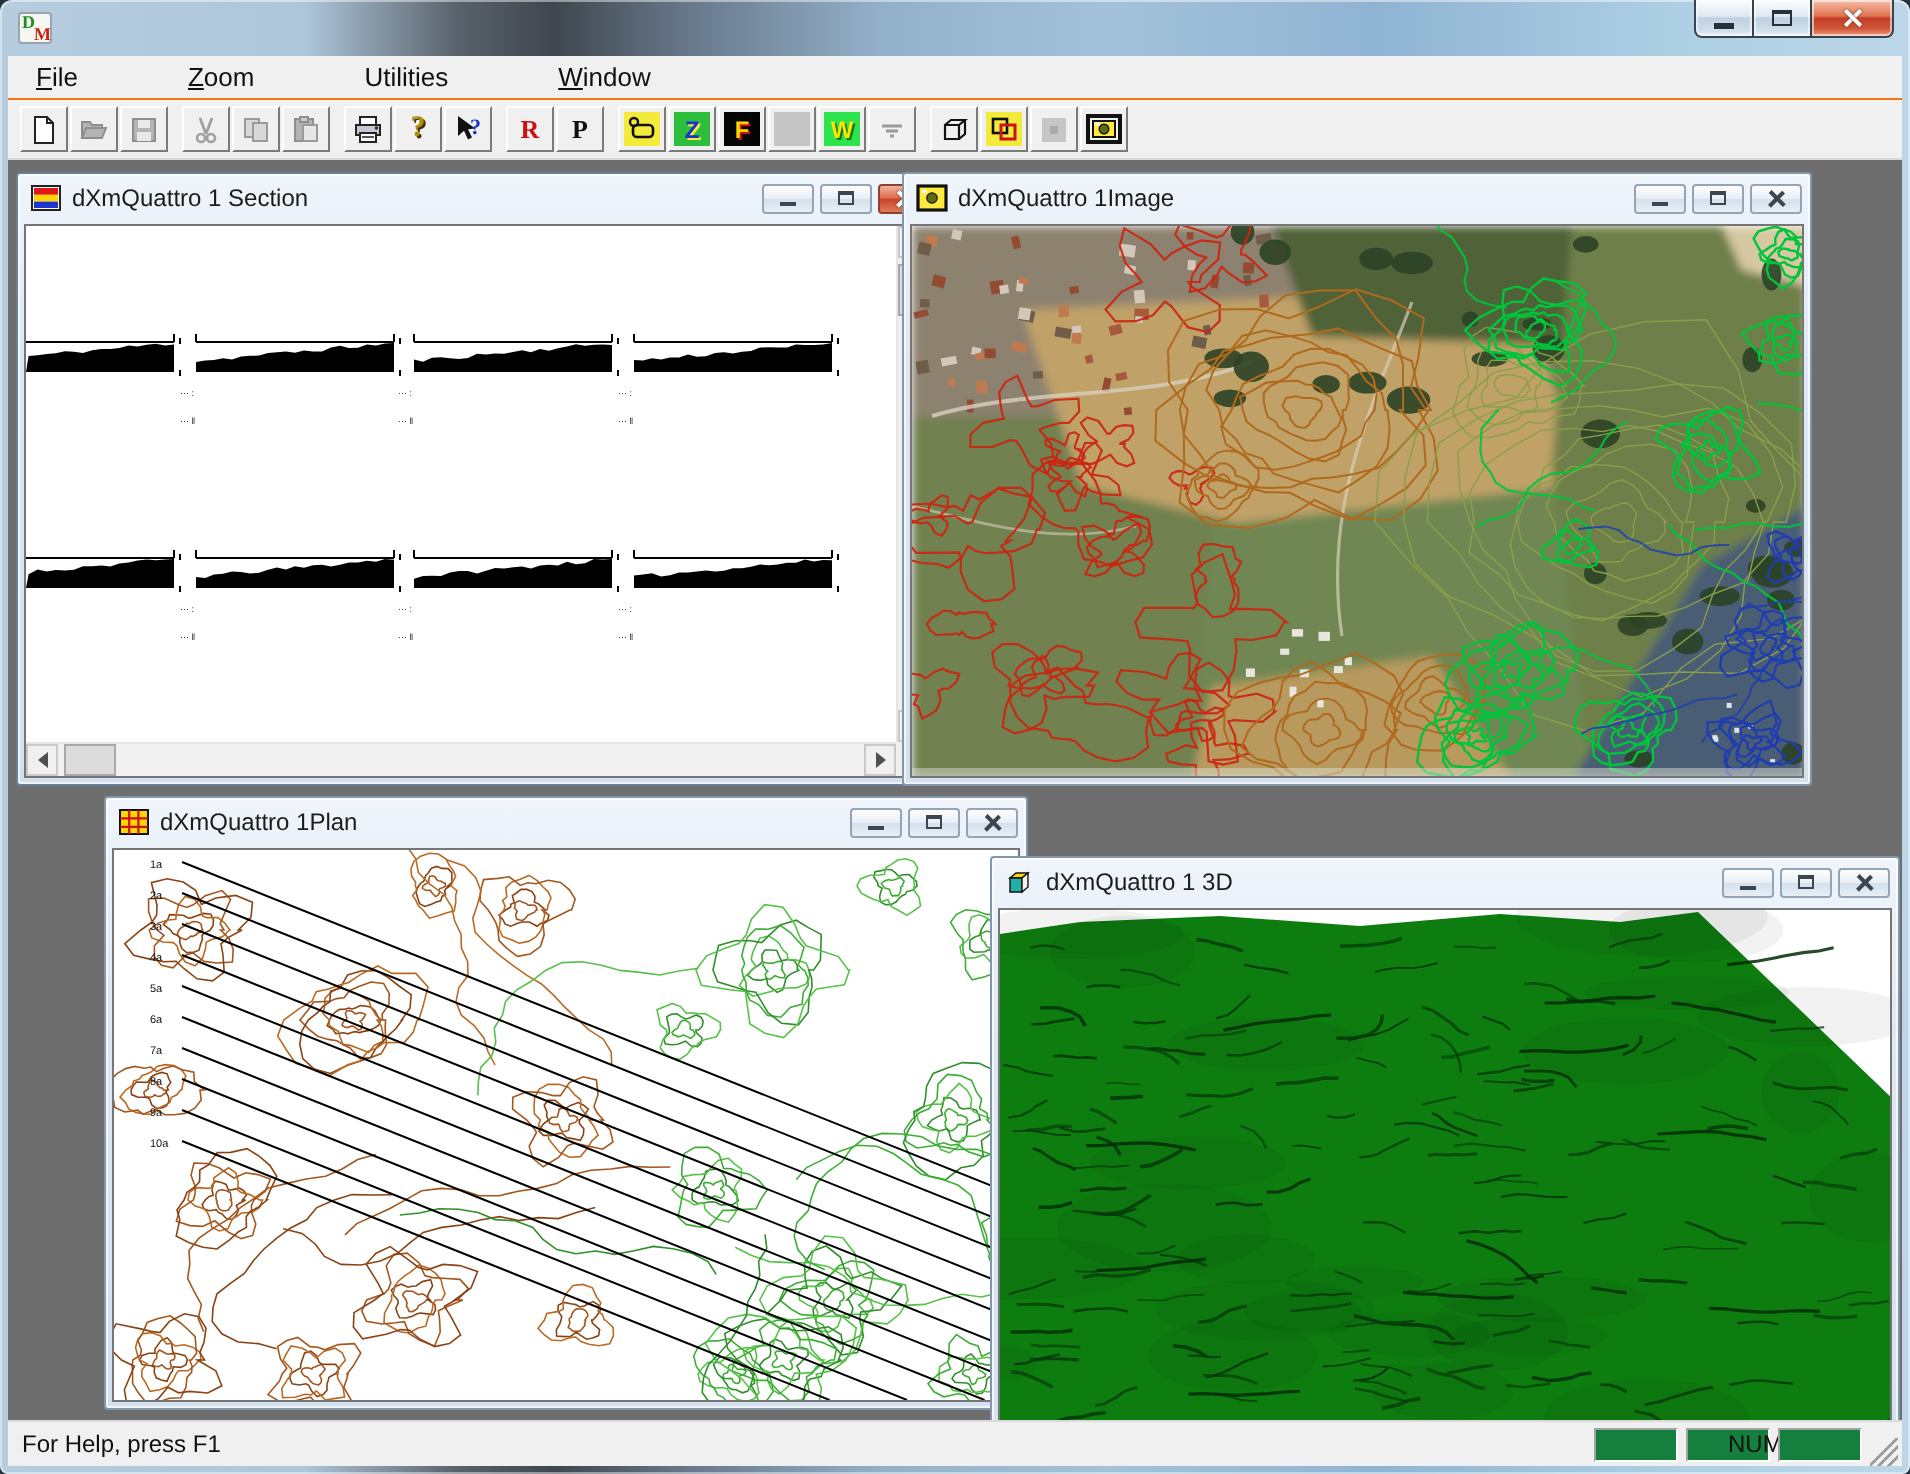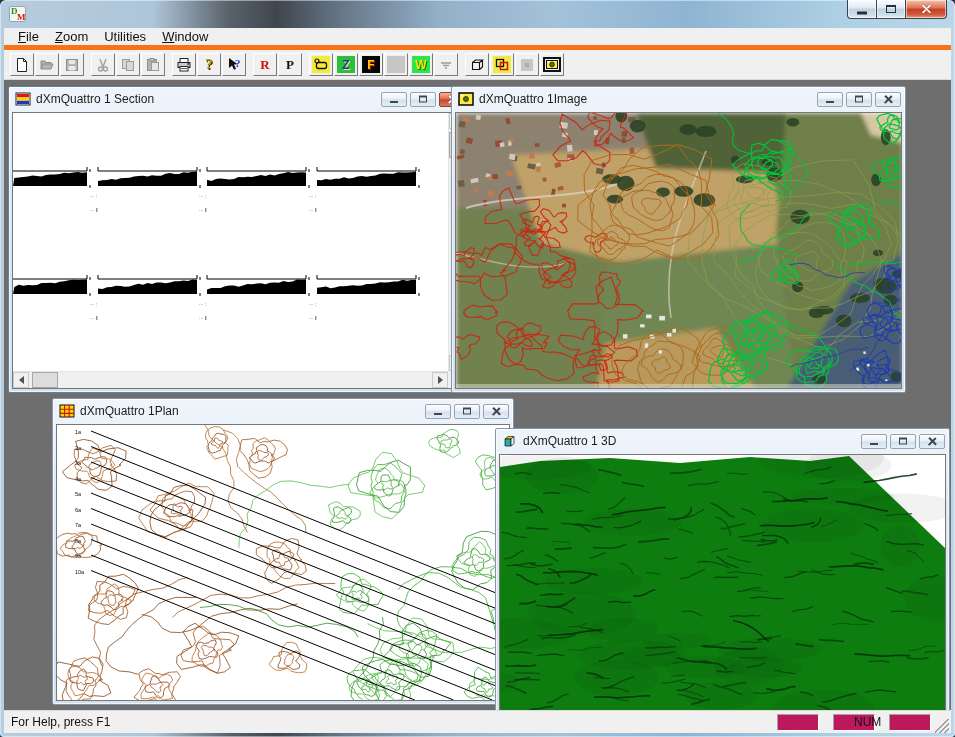--- a/index.html
+++ b/index.html
@@ -27,21 +27,21 @@
   .cap .g,.cb .g{position:absolute;left:50%;top:50%;transform:translate(-50%,-50%);}
   .g-min{width:10px;height:3px;background:#26303a;margin-top:4px;}
   .g-max{width:10px;height:8px;border:1px solid #26303a;border-top:2px solid #26303a;background:transparent;}
   .g-x{width:11px;height:11px;}
   .g-x:before,.g-x:after{content:"";position:absolute;left:5px;top:0;width:2px;height:11px;background:#fff;box-shadow:0 0 1px #5a1408;}
   .g-x:before{transform:rotate(45deg);} .g-x:after{transform:rotate(-45deg);}
 
   .client{position:absolute;left:4px;right:4px;top:28px;bottom:4px;background:#f0f0f0;}
 
   
-  .menubar{height:22px;display:flex;align-items:center;padding-left:6px;background:#f0f0f0;border-bottom:5px solid #f97316;}
+  .menubar{height:22px;display:flex;align-items:center;padding-left:6px;background:#f0f0f0;border-bottom:1px solid #f97316;gap:39px;}
   .mi{font-size:13px;color:#111;padding:0 8px;height:22px;line-height:21px;cursor:default;}
   .mi .u{text-decoration:underline;}
 
   
   .toolbar{height:30px;display:flex;align-items:center;padding-left:6px;background:#f0f0f0;border-bottom:1px solid #d8d8d8;}
   .tbtn{width:24px;height:23px;margin-right:1px;background:#f0f0f0;border:1px solid;border-color:#ffffff #7a7a7a #7a7a7a #ffffff;
     display:flex;align-items:center;justify-content:center;position:relative;padding:0;}
   .sep{width:6px;height:100%;}
   .tletter{font-weight:bold;font-size:13px;font-family:"Liberation Serif",serif;line-height:1;}
   .fillbtn{width:18px;height:17px;display:flex;align-items:center;justify-content:center;font-family:"Liberation Sans",sans-serif;font-weight:bold;font-size:12px;}
@@ -78,21 +78,21 @@
   .tri.up{border-bottom:5px solid #505050;margin-top:-4px;}
   .tri.dn{border-top:5px solid #505050;margin-bottom:-4px;}
   .tri.lf{border-right:5px solid #505050;margin-left:-4px;}
   .tri.rt{border-left:5px solid #505050;margin-right:-4px;}
   .thumbv{position:absolute;left:0;width:16px;background:#dcdcdc;border:1px solid #a8a8a8;}
   .thumbh{position:absolute;top:0;height:16px;background:#dcdcdc;border:1px solid #a8a8a8;}
 
   
   .statusbar{position:absolute;left:0;right:0;bottom:0;height:23px;background:#f0f0f0;display:flex;align-items:center;border-top:1px solid #dadada;}
   .smsg{flex:1;font-size:12px;color:#111;padding-left:7px;}
-  .scell{height:17px;border:1px solid;border-color:#a3a3a3 #ffffff #ffffff #a3a3a3;margin-left:14px;background:#be185d;font-size:12px;color:#111;padding:0 20px;line-height:15px;}
+  .scell{height:17px;border:1px solid;border-color:#a3a3a3 #ffffff #ffffff #a3a3a3;margin-left:4px;background:#15803d;font-size:12px;color:#111;padding:0 20px;line-height:15px;}
   .c1{width:26px;} .c2{width:42px;} .c3{width:26px;}
   .grip{width:14px;height:14px;margin:0 2px 0 4px;align-self:flex-end;
     background:linear-gradient(135deg,transparent 0 45%,#9d9d9d 45% 52%,transparent 52% 62%,#9d9d9d 62% 69%,transparent 69% 79%,#9d9d9d 79% 86%,transparent 86%);}
 </style>
 </head>
 <body>
 
 <div class="window">
 
   <div class="titlebar">

